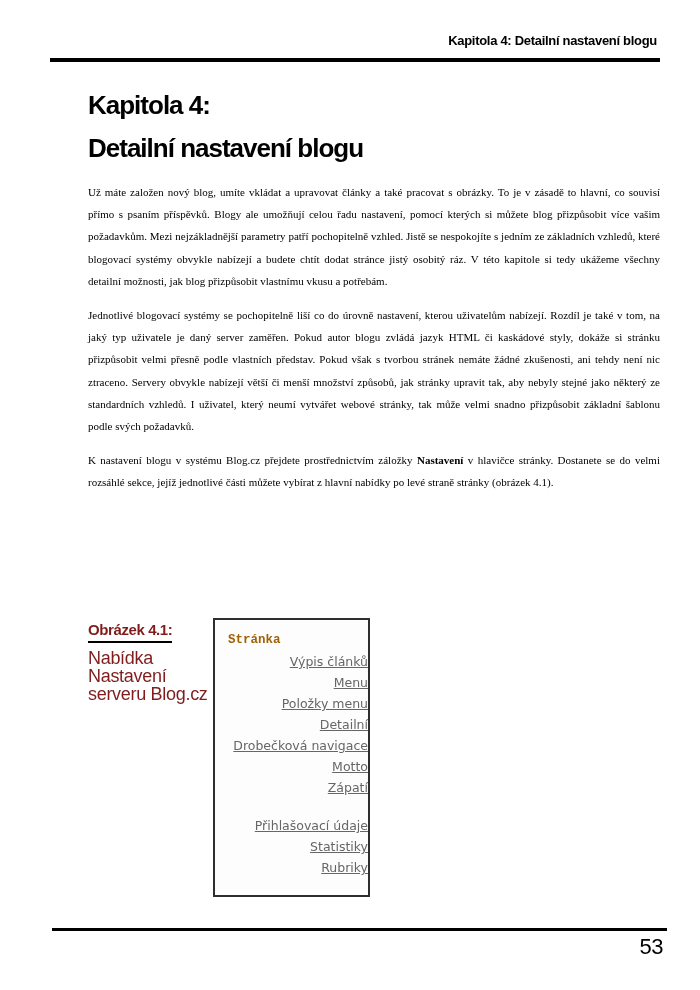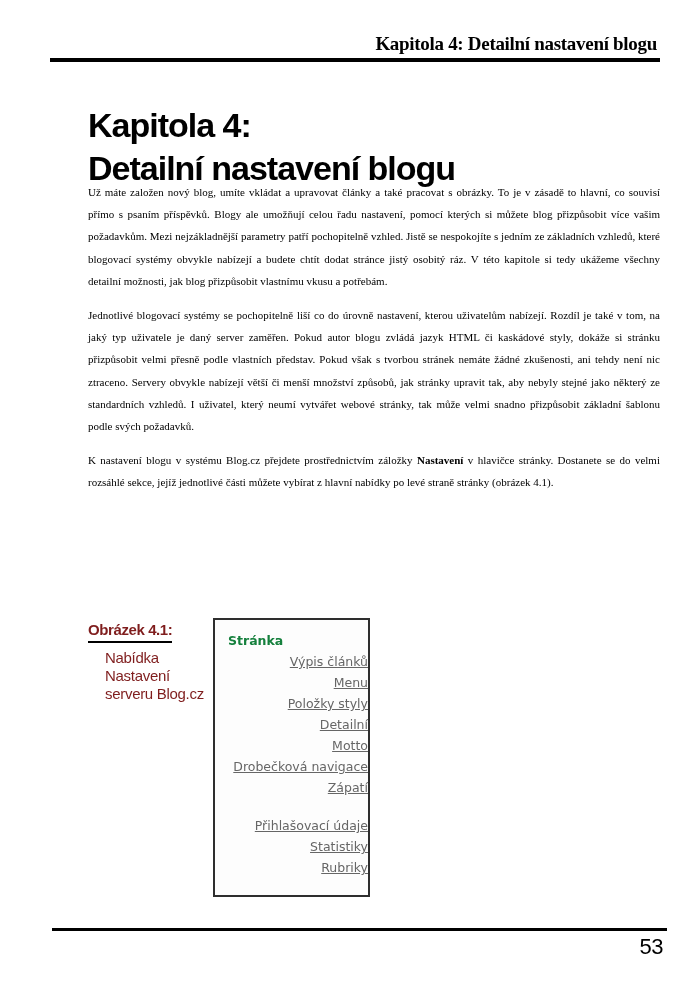--- a/index.html
+++ b/index.html
@@ -10,23 +10,23 @@
     height: 990px;
     background: #ffffff;
     overflow: hidden;
   }
 
   
   .running-head {
     position: absolute;
     top: 33px;
     right: 43px;
-    font-family: Liberation Serif, serif;
+    font-family: Liberation Sans, sans-serif;
     font-weight: 700;
-    font-size: 19px;
+    font-size: 13px;
     letter-spacing: -0.3px;
     color: #000;
     white-space: nowrap;
   }
   .head-rule {
     position: absolute;
     left: 50px;
     right: 40px;
     top: 58px;
     height: 3px;
@@ -34,25 +34,24 @@
     border-bottom: 1px solid #000;
   }
 
   
   .chapter-title {
     position: absolute;
     left: 88px;
     top: 84px;
     font-family: "Liberation Sans", sans-serif;
     font-weight: 700;
-    font-size: 34px;
+    font-size: 26px;
     line-height: 43px;
     letter-spacing: -1px;
     color: #000;
-    margin-top: 20px;
   }
 
   
   .content {
     position: absolute;
     left: 88px;
     top: 181px;
     width: 572px;
     font-family: "Liberation Serif", serif;
     font-size: 11px;
@@ -75,45 +74,45 @@
   }
   .figure-caption .cap-label {
     display: inline-block;
     font-weight: 700;
     font-size: 15px;
     letter-spacing: -0.4px;
     padding-bottom: 3px;
     border-bottom: 2px solid #000;
   }
   .figure-caption .cap-line {
-    font-size: 15px;
+    font-size: 18px;
     line-height: 18px;
     letter-spacing: -0.3px;
-    margin-left: 17px;
   }
   .figure-caption .cap-line.first { margin-top: 6px; }
 
   
   .figure-box {
     position: absolute;
     left: 213px;
     top: 618px;
     width: 157px;
     height: 279px;
     border: 2px solid #2e2e2e;
     background: #fdfdfd;
     padding: 10px 0 0 13px;
     font-family: "DejaVu Sans", sans-serif;
     font-size: 12.5px;
     color: #666;
   }
   .menu-header {
     font-weight: 700;
-    color: #15803d;
+    color: #a16207;
     line-height: 21px;
+    font-family: Liberation Mono, monospace;
   }
   .menu-link {
     display: block;
     line-height: 21px;
     color: #666;
     text-decoration: underline;
     text-align: right;
   }
   .menu-group-2 { margin-top: 17px; }
 
@@ -160,24 +159,24 @@
     <span class="cap-label">Obrázek 4.1:</span>
     <div class="cap-line first">Nabídka Nastavení</div>
     <div class="cap-line">serveru Blog.cz</div>
   </div>
 
   <div class="figure-box">
     <div class="menu-header">Stránka</div>
     <div>
       <span class="menu-link">Výpis článků</span>
       <span class="menu-link">Menu</span>
-      <span class="menu-link">Položky styly</span>
+      <span class="menu-link">Položky menu</span>
       <span class="menu-link">Detailní</span>
+      <span class="menu-link">Drobečková navigace</span>
       <span class="menu-link">Motto</span>
-      <span class="menu-link">Drobečková navigace</span>
       <span class="menu-link">Zápatí</span>
     </div>
     <div class="menu-group-2">
       <span class="menu-link">Přihlašovací údaje</span>
       <span class="menu-link">Statistiky</span>
       <span class="menu-link">Rubriky</span>
     </div>
   </div>
 
   <div class="footer-rule"></div>

